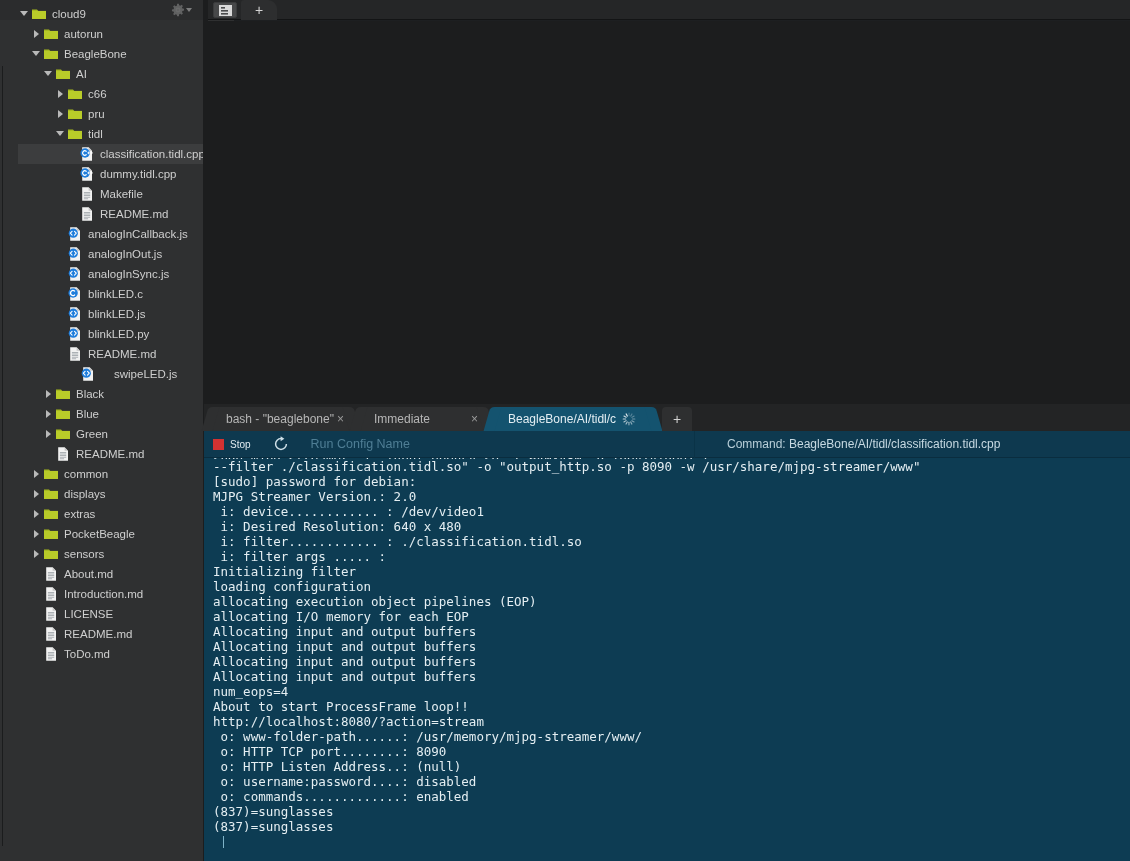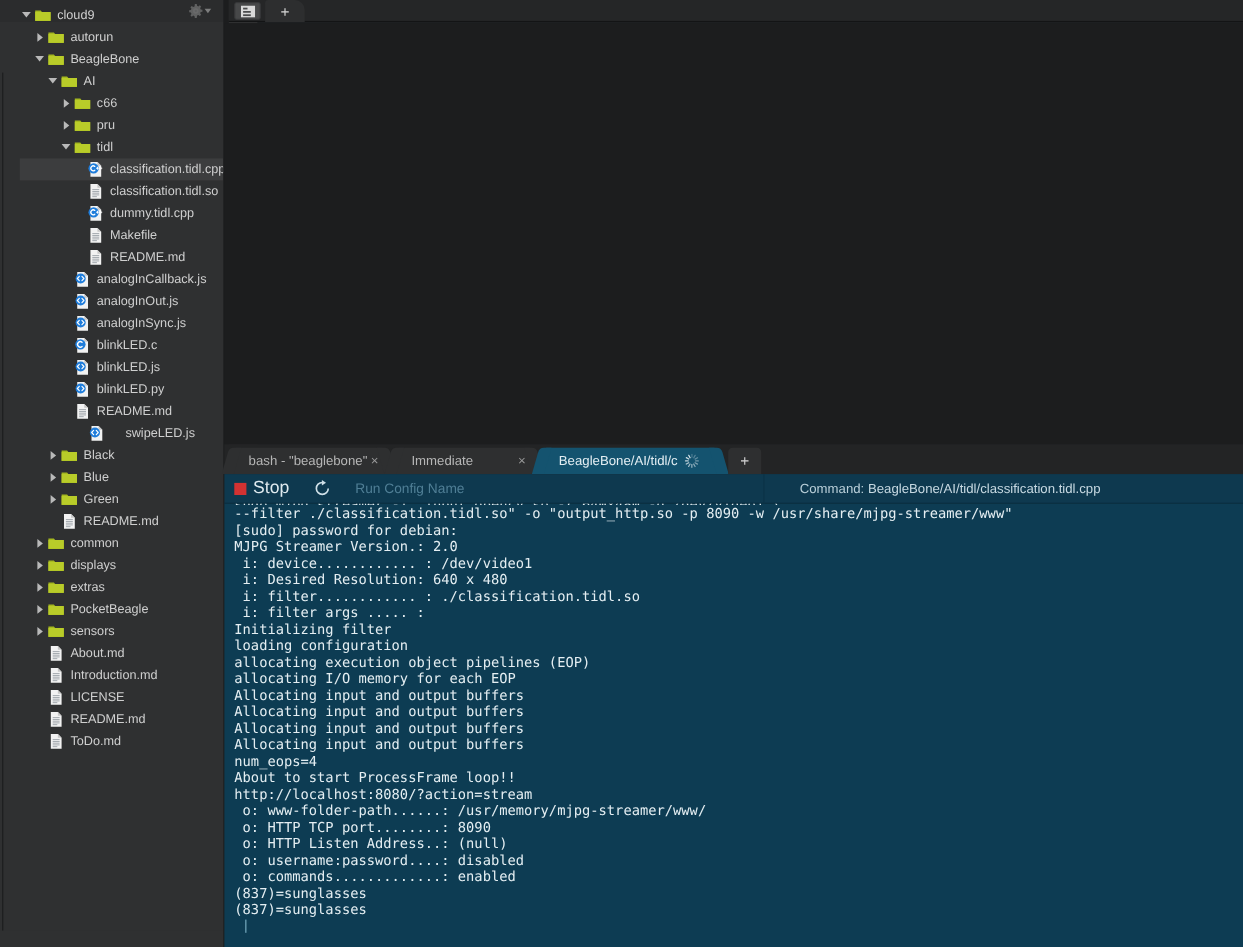--- a/index.html
+++ b/index.html
@@ -169,21 +169,21 @@
   
   #run-toolbar {
     position: absolute; left: 0; top: 27px;
     width: 926px; height: 27px;
     background: #0e394f;
     display: flex; align-items: center;
     border-bottom: 1px solid #0a2d3f;
   }
   .stop-btn {
     display: flex; align-items: center; gap: 6px;
-    margin-left: 9px; color: #dfeaef; font-size: 16px;
+    margin-left: 9px; color: #dfeaef; font-size: 10px;
   }
   .stop-sq { width: 11px; height: 11px; background: #d23232; display: block; }
   .restart-btn { margin-left: 22px; width: 16px; height: 16px; display:block; }
   .runcfg {
     margin-left: 22px;
     color: #4f7e95; font-size: 12.5px;
   }
   .cmd-sep {
     position: absolute; left: 490px; top: 0; width: 1px; height: 27px;
     background: #0a3347;
@@ -320,37 +320,20 @@
               <circle cx="6.1" cy="7" r="4.7" fill="#1f7ddb"></circle>
               <path d="M7.2 5.3a2.2 2.2 0 1 0 0 3.4" fill="none" stroke="#fff" stroke-width="1.15" stroke-linecap="round"></path>
               <g fill="#fff">
                 <rect x="8.3" y="6.5" width="2.6" height=".85"></rect>
                 <rect x="9.2" y="5.6" width=".85" height="2.6"></rect>
                 <rect x="11.3" y="6.5" width="2.6" height=".85"></rect>
                 <rect x="12.2" y="5.6" width=".85" height="2.6"></rect>
               </g>
             </svg>
             <span class="tlabel">classification.tidl.cpp</span>
-          </div>
-        </div>
-        <div class="trow">
-          <div class="tw" style="margin-left: 67px;">
-            <div class="arrow"></div>
-            <svg viewBox="0 0 16 16" width="16" height="16" class="ico">
-              <path d="M3.2 1.3h6.4L13 4.7v10H3.2z" fill="#f2f2f2"></path>
-              <path d="M9.6 1.3 13 4.7H9.6z" fill="#c7c7c7"></path>
-              <g fill="#9aa0a6">
-                <rect x="4.9" y="6" width="6.3" height=".8"></rect>
-                <rect x="4.9" y="7.6" width="6.3" height=".8"></rect>
-                <rect x="4.9" y="9.2" width="6.3" height=".8"></rect>
-                <rect x="4.9" y="10.8" width="6.3" height=".8"></rect>
-                <rect x="4.9" y="12.4" width="4.2" height=".8"></rect>
-              </g>
-            </svg>
-            <span class="tlabel">classification.tidl.so</span>
           </div>
         </div>
         <div class="trow">
           <div class="tw" style="margin-left: 67px;">
             <div class="arrow"></div>
             <svg viewBox="0 0 16 16" width="16" height="16" class="ico">
               <path d="M3.2 1.3h6.4L13 4.7v10H3.2z" fill="#f2f2f2"></path>
               <path d="M9.6 1.3 13 4.7H9.6z" fill="#c7c7c7"></path>
               <circle cx="6.1" cy="7" r="4.7" fill="#1f7ddb"></circle>
               <path d="M7.2 5.3a2.2 2.2 0 1 0 0 3.4" fill="none" stroke="#fff" stroke-width="1.15" stroke-linecap="round"></path>

